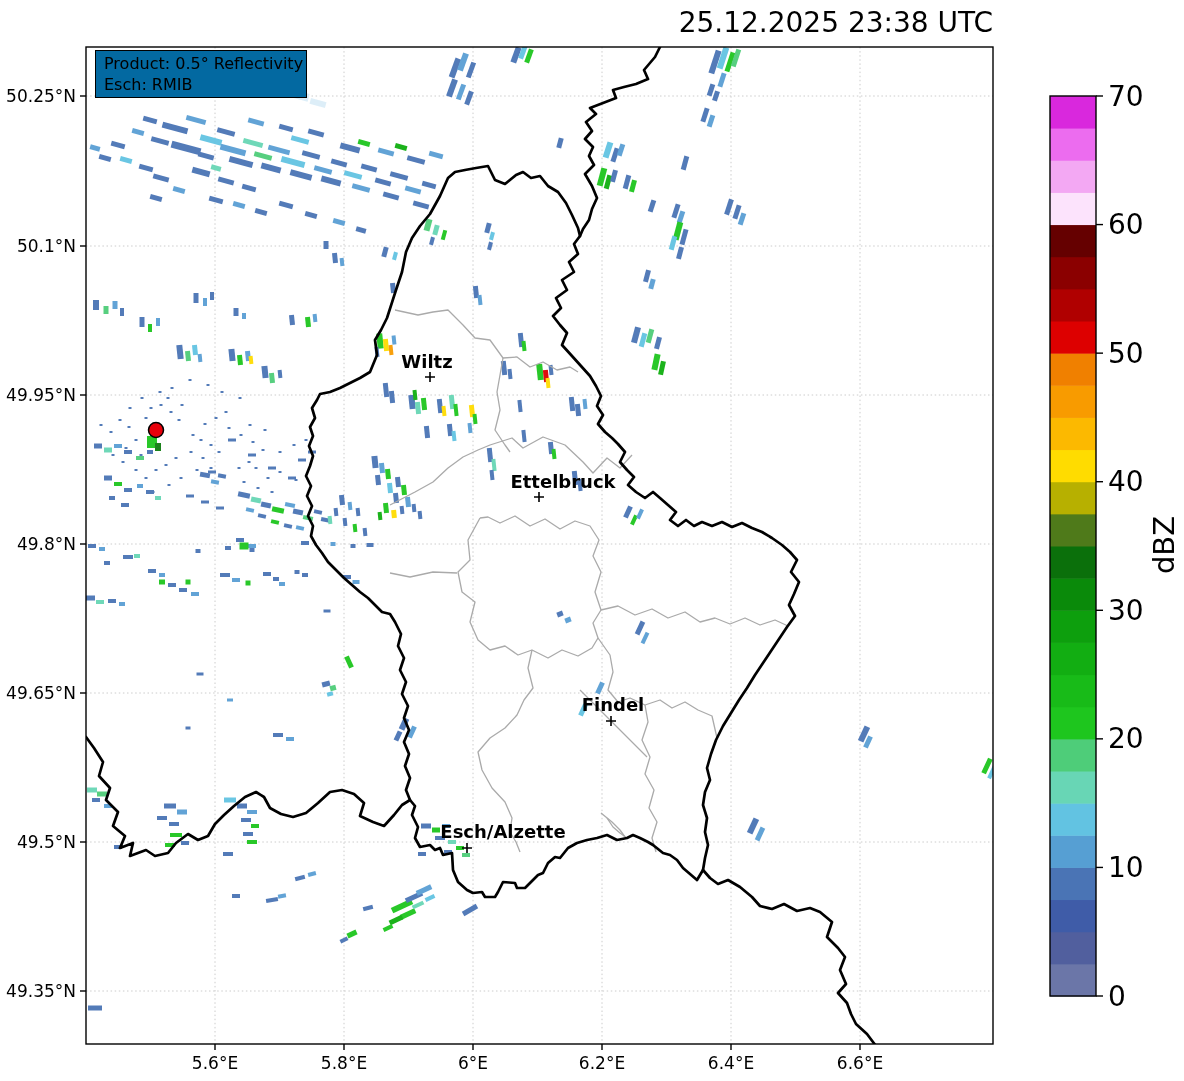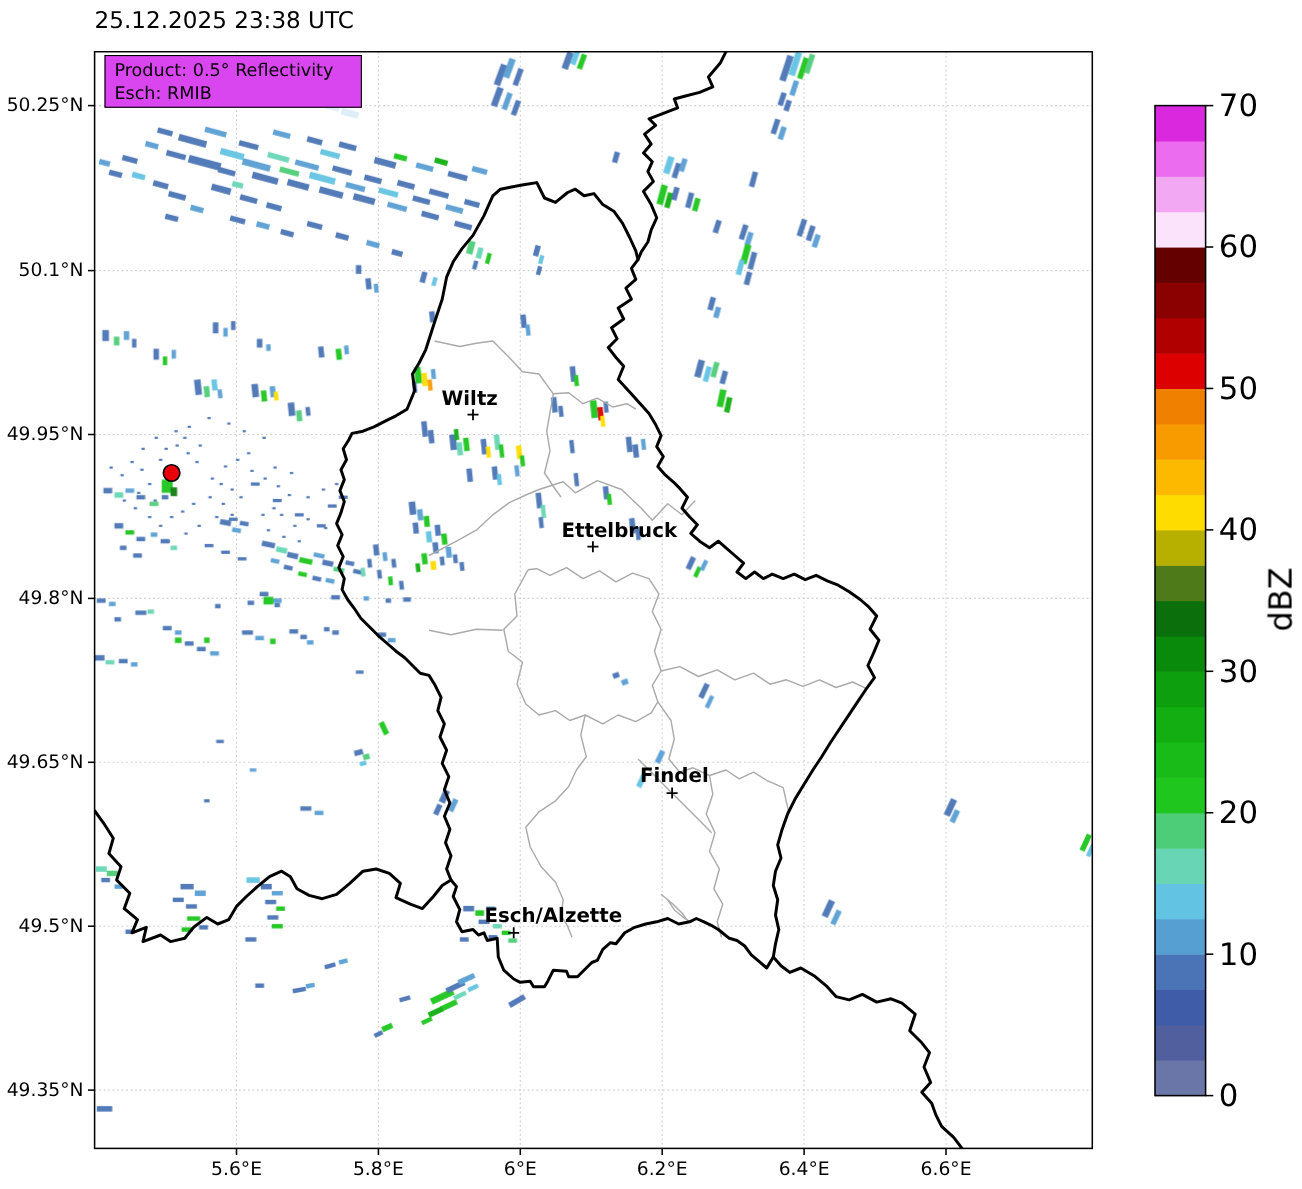--- a/index.html
+++ b/index.html
@@ -1,20 +1,20 @@
 <!DOCTYPE html>
 <html><head>
 <meta charset="utf-8">
 <style>
   html,body{margin:0;padding:0;background:#fff;}
   .page{position:relative;width:1184px;height:1081px;background:#fff;overflow:hidden;
         font-family:"DejaVu Sans","Liberation Sans",sans-serif;color:#000;}
-  .title{position:absolute;left:86px;top:6px;width:907px;text-align:left;font-size:21px;}
-  .infobox{position:absolute;left:95px;top:50px;width:234px;height:48px;border:1.6px solid #000;
-           background:#d946ef;font-size:16px;line-height:21px;padding:2px 0 0 8px;box-sizing:border-box;z-index:3;}
+  .title{position:absolute;left:86px;top:6px;width:907px;text-align:right;font-size:28px;}
+  .infobox{position:absolute;left:95px;top:50px;width:212px;height:48px;border:1.6px solid #000;
+           background:#0369a1;font-size:16px;line-height:21px;padding:2px 0 0 8px;box-sizing:border-box;z-index:3;}
   .cbar-unit{position:absolute;left:1134px;top:517px;width:60px;height:56px;line-height:56px;
              text-align:center;transform:rotate(-90deg);font-size:29px;}
   svg{position:absolute;left:0;top:0;}
   svg text{font-family:"DejaVu Sans","Liberation Sans",sans-serif;fill:#000;}
   .grid{stroke-dasharray:1.5 2.6;stroke-width:1;fill:none;}
   .tickmark{stroke:#000;stroke-width:1.4;}
   .ticklab{font-size:17px;}
   .cbarlab{font-size:28px;}
   .citylab{font-size:18px;font-weight:bold;}
 </style>

